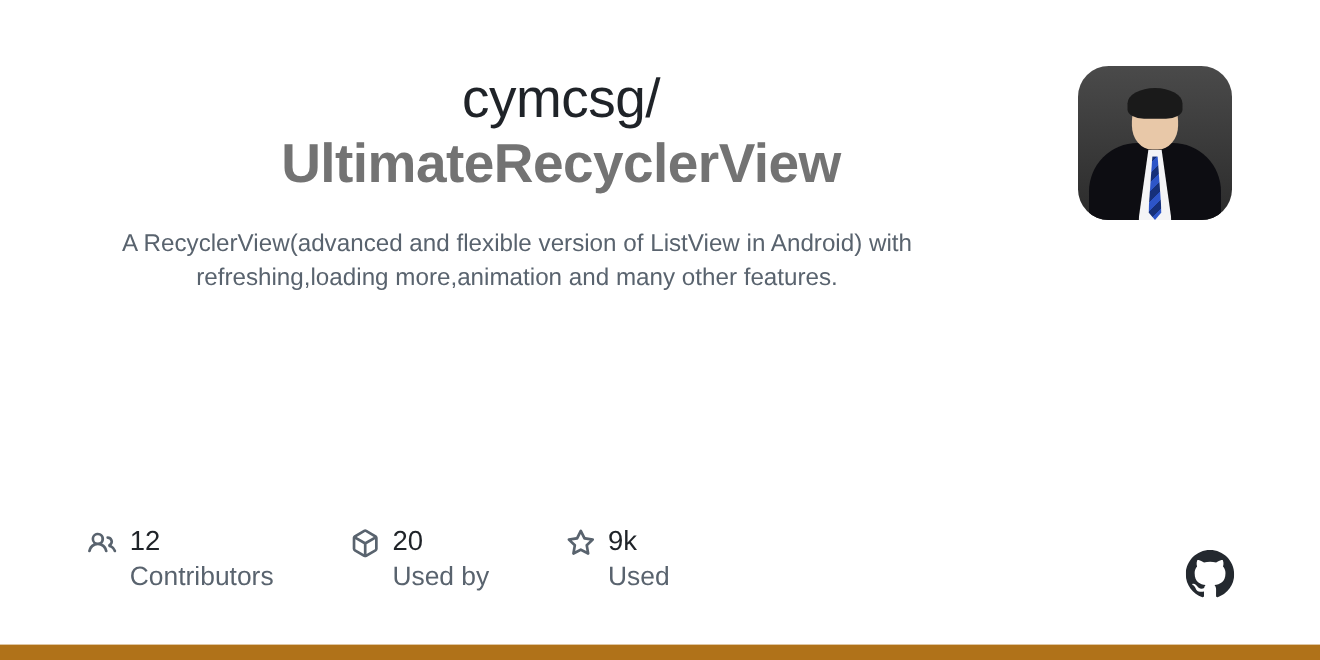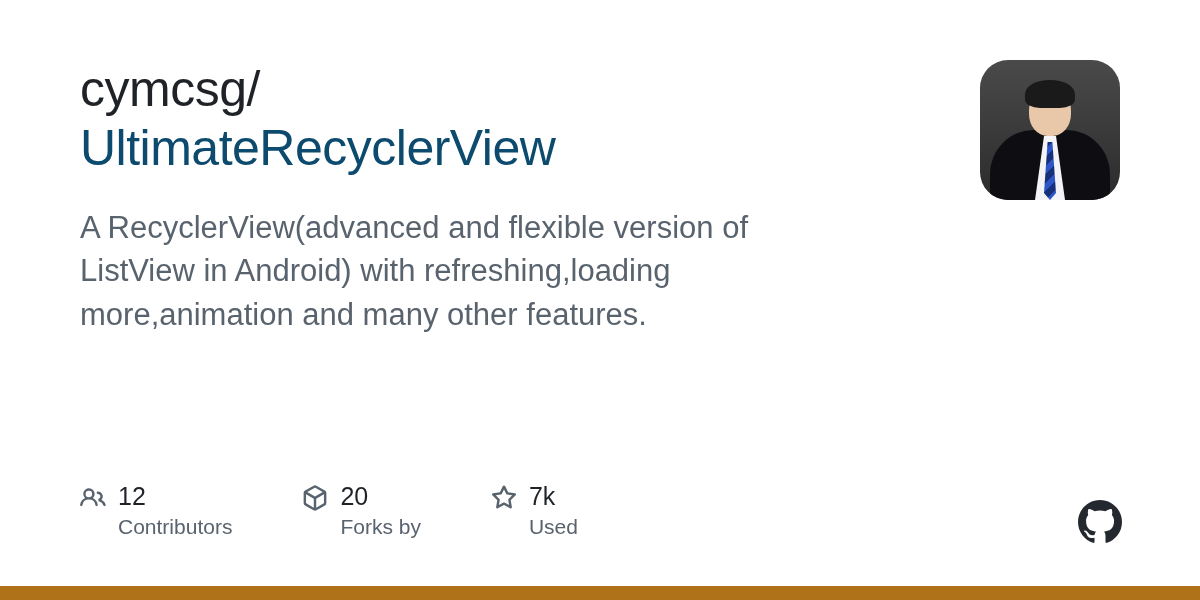--- a/index.html
+++ b/index.html
@@ -14,37 +14,38 @@
     position: absolute;
     left: 80px;
     top: 60px;
     right: 80px;
     display: flex;
     gap: 40px;
   }
   .main {
     flex: 1;
     min-width: 0;
+    text-align: center;
   }
   .title-block {
     font-size: 50px;
     line-height: 1.18;
     letter-spacing: -0.5px;
     margin-bottom: 26px;
   }
   .owner {
     font-weight: 400;
     color: #1f2328;
   }
   .repo {
-    font-weight: 400;
-    color: #0c4a6e;
+    font-weight: 700;
+    color: #737373;
   }
   .description {
-    font-size: 31px;
+    font-size: 22px;
     line-height: 1.4;
     color: #59636e;
     font-weight: 400;
     max-width: 780px;
     margin-top: 28px;
   }
   .stats {
     position: absolute;
     left: 80px;
     bottom: 60px;
@@ -63,21 +64,21 @@
     fill: #59636e;
   }
   .stat-text { display: flex; flex-direction: column; }
   .stat-value {
     font-size: 25px;
     font-weight: 400;
     color: #1f2328;
     line-height: 1.2;
   }
   .stat-label {
-    font-size: 21px;
+    font-size: 24px;
     color: #59636e;
     line-height: 1.3;
     margin-top: 2px;
   }
   .avatar {
     width: 140px;
     height: 140px;
     border-radius: 28px;
     background: linear-gradient(180deg, #4a4a4a 0%, #2b2b2b 100%);
     flex-shrink: 0;
@@ -171,30 +172,30 @@
       <span class="stat-label">Contributors</span>
     </div>
   </div>
 
   <div class="stat">
     <svg class="stat-icon" viewBox="0 0 16 16">
         <path d="m8.878.392 5.25 3.045c.54.314.872.89.872 1.514v6.098a1.75 1.75 0 0 1-.872 1.514l-5.25 3.045a1.75 1.75 0 0 1-1.756 0l-5.25-3.045A1.75 1.75 0 0 1 1 11.049V4.951c0-.624.332-1.201.872-1.514L7.122.392a1.75 1.75 0 0 1 1.756 0ZM7.875 1.69l-4.63 2.685L8 7.133l4.755-2.758-4.63-2.685a.248.248 0 0 0-.25 0ZM2.5 5.677v5.372c0 .09.047.171.125.216l4.625 2.683V8.432Zm6.25 8.271 4.625-2.683a.25.25 0 0 0 .125-.216V5.677L8.75 8.432Z"></path>
       </svg>
     <div class="stat-text">
       <span class="stat-value">20</span>
-      <span class="stat-label">Forks by</span>
+      <span class="stat-label">Used by</span>
     </div>
   </div>
 
   <div class="stat">
     <svg class="stat-icon" viewBox="0 0 16 16">
         <path d="M8 .25a.75.75 0 0 1 .673.418l1.882 3.815 4.21.612a.75.75 0 0 1 .416 1.279l-3.046 2.97.719 4.192a.751.751 0 0 1-1.088.791L8 12.347l-3.766 1.98a.75.75 0 0 1-1.088-.79l.72-4.194L.818 6.374a.75.75 0 0 1 .416-1.28l4.21-.611L7.327.668A.75.75 0 0 1 8 .25Zm0 2.445L6.615 5.5a.75.75 0 0 1-.564.41l-3.097.45 2.24 2.184a.75.75 0 0 1 .216.664l-.528 3.084 2.769-1.456a.75.75 0 0 1 .698 0l2.77 1.456-.53-3.084a.75.75 0 0 1 .216-.664l2.24-2.183-3.096-.45a.75.75 0 0 1-.564-.41L8 2.694Z"></path>
       </svg>
     <div class="stat-text">
-      <span class="stat-value">7k</span>
+      <span class="stat-value">9k</span>
       <span class="stat-label">Used</span>
     </div>
   </div>
 
 </div>
 
 <svg class="gh-logo" viewBox="0 0 16 16">
     <path d="M8 0C3.58 0 0 3.58 0 8c0 3.54 2.29 6.53 5.47 7.59.4.07.55-.17.55-.38 0-.19-.01-.82-.01-1.49-2.01.37-2.53-.49-2.69-.94-.09-.23-.48-.94-.82-1.13-.28-.15-.68-.52-.01-.53.63-.01 1.08.58 1.23.82.72 1.21 1.87.87 2.33.66.07-.52.28-.87.51-1.07-1.78-.2-3.64-.89-3.64-3.95 0-.87.31-1.59.82-2.15-.08-.2-.36-1.02.08-2.12 0 0 .67-.21 2.2.82.64-.18 1.32-.27 2-.27.68 0 1.36.09 2 .27 1.53-1.04 2.2-.82 2.2-.82.44 1.1.16 1.92.08 2.12.51.56.82 1.27.82 2.15 0 3.07-1.87 3.75-3.65 3.95.29.25.54.73.54 1.48 0 1.07-.01 1.93-.01 2.2 0 .21.15.46.55.38A8.013 8.013 0 0 0 16 8c0-4.42-3.58-8-8-8z"></path>
   </svg>
 

